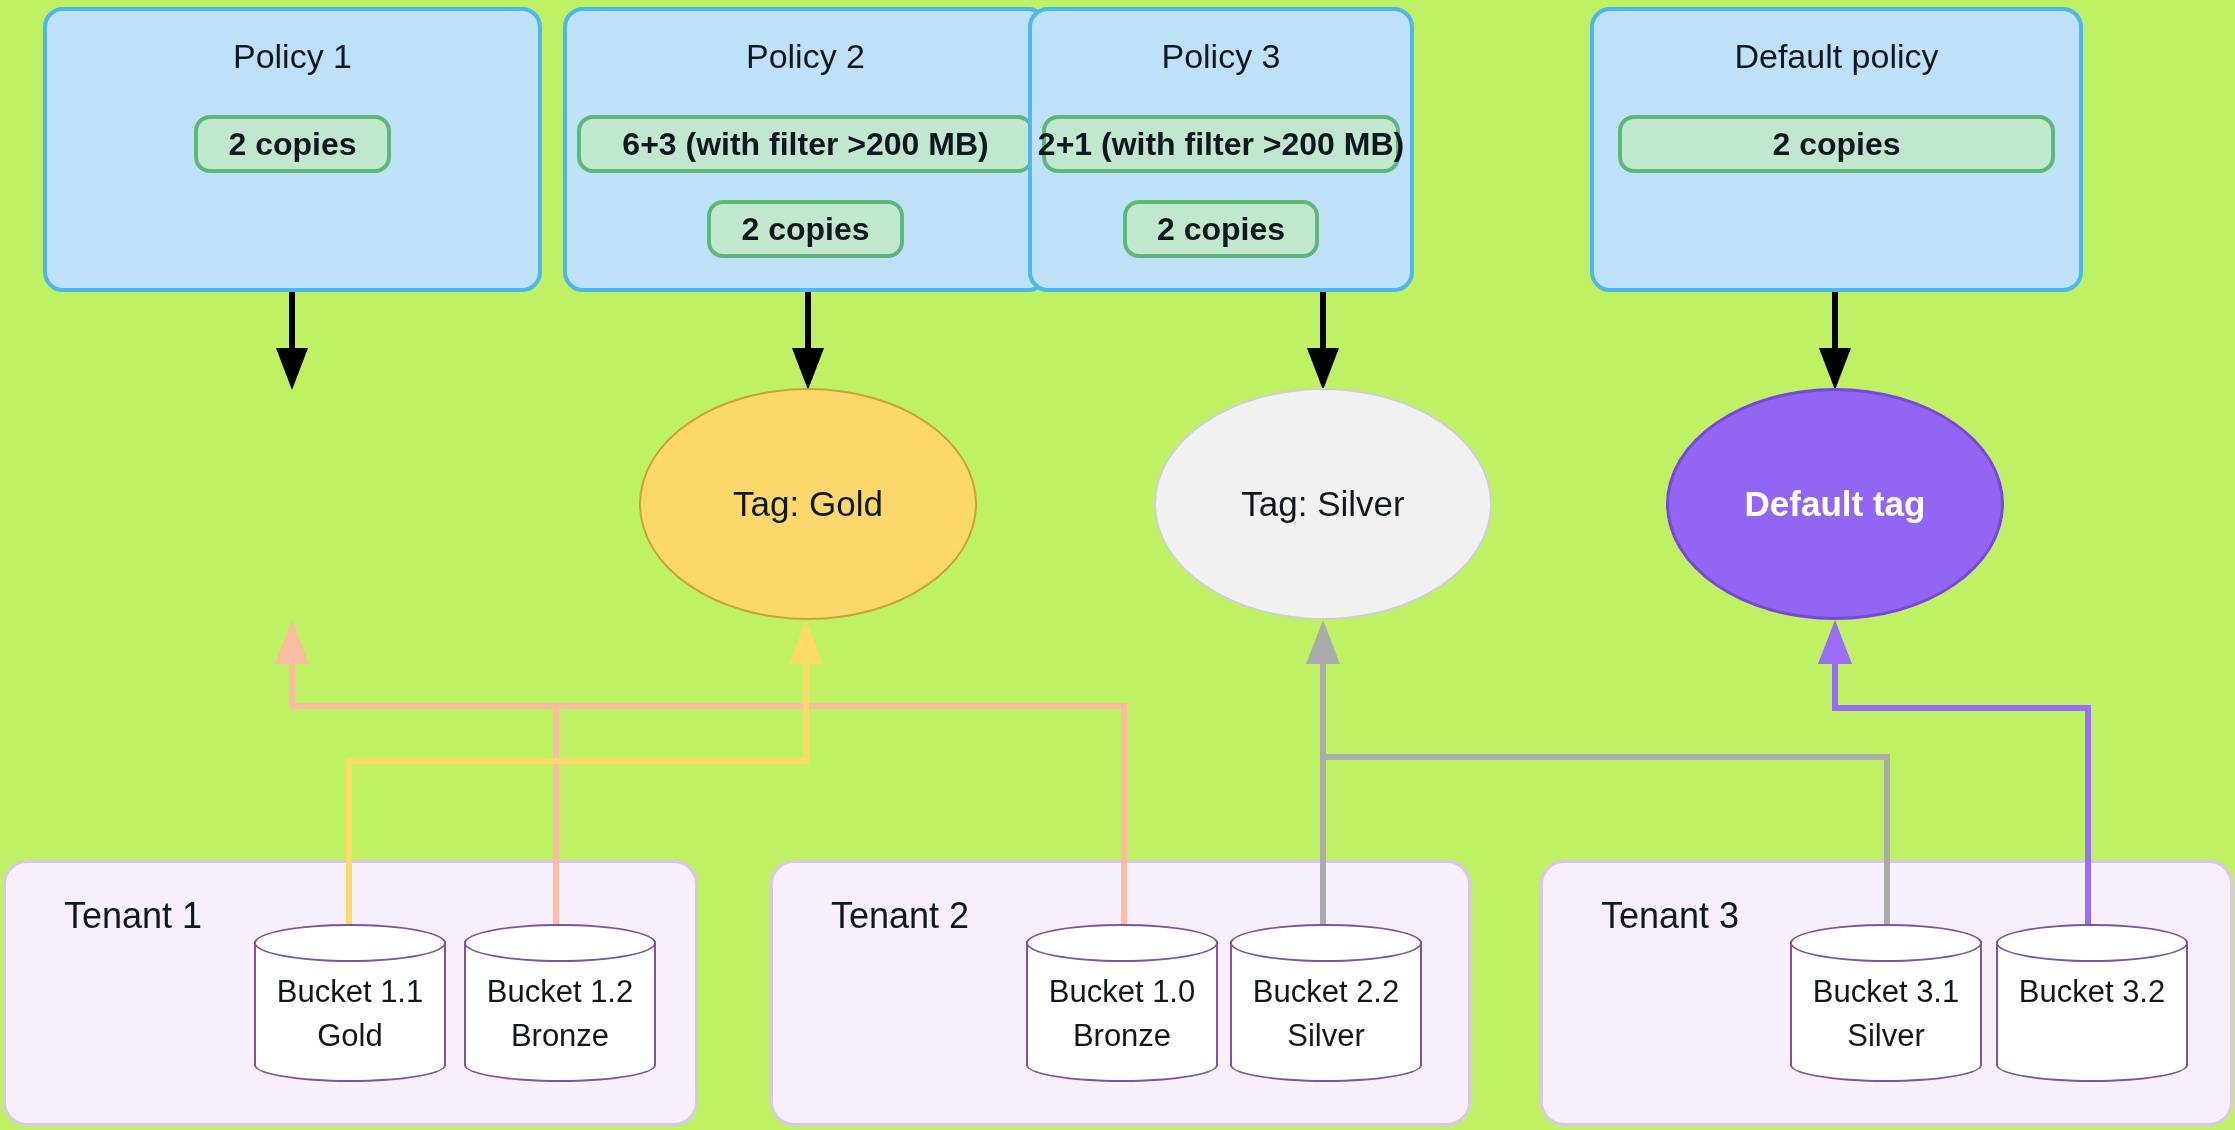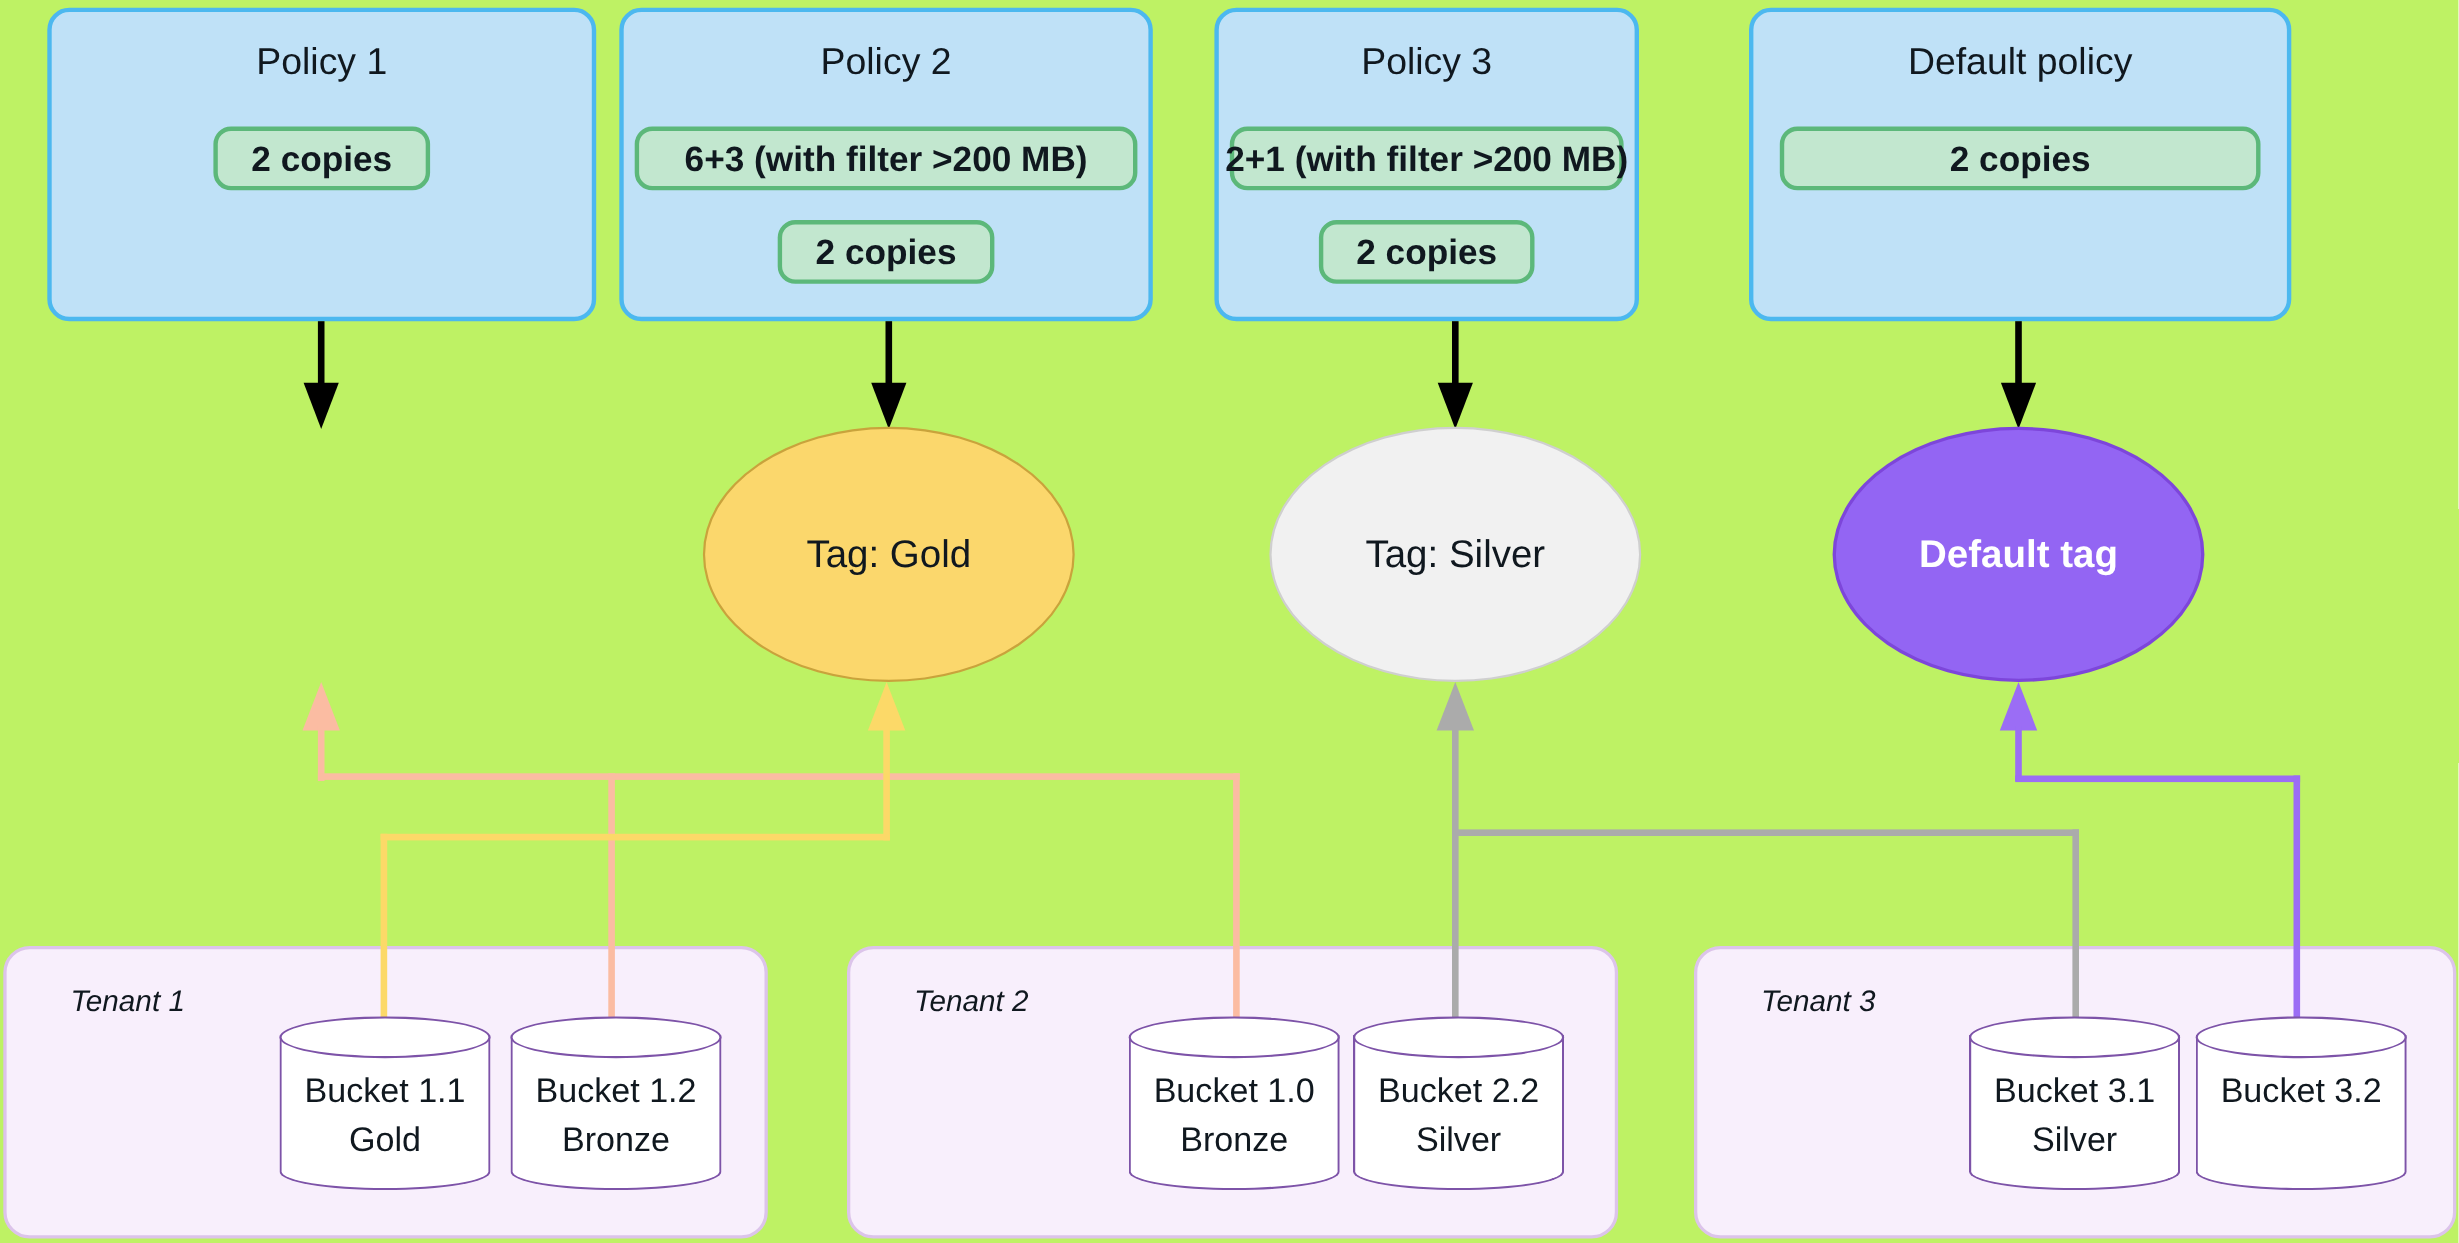--- a/index.html
+++ b/index.html
@@ -8,21 +8,21 @@
     font-family:"Liberation Sans", sans-serif; color:var(--text); overflow:hidden;
   }
   
   .policy {
     position:absolute; top:7px; height:285px; box-sizing:border-box;
     background:var(--policy-fill); border:4px solid var(--policy-border);
     border-radius:20px; display:flex; flex-direction:column; align-items:center;
   }
   .p1 { left:43px;   width:499px; }
   .p2 { left:563px;  width:485px; }
-  .p3 { left:1104px; width:386px; }
+  .p3 { left:1028px; width:386px; }
   .p4 { left:1590px; width:493px; }
   .policy-title { margin-top:26px; font-size:34px; line-height:38px; text-align:center; }
   .pill-stack { margin-top:40px; display:flex; flex-direction:column; align-items:center; gap:27px; align-self:stretch; }
   .pill {
     box-sizing:border-box; height:58px; padding:0 30px;
     background:var(--pill-fill); border:4px solid var(--pill-border); border-radius:16px;
     font-size:32px; display:flex; align-items:center; justify-content:center; white-space:nowrap;font-weight:bold;
   }
   .pill-wide  { align-self:stretch; margin:0 10px; padding:0 10px; }
   .pill-wide4 { align-self:stretch; margin:0 24px; padding:0 10px; }
@@ -45,21 +45,21 @@
   .tag-default { left:1666px; background:var(--default-fill); border:3px solid var(--default-border);
                  color:#ffffff; font-weight:bold; }
   
   .tenant {
     position:absolute; top:860px; height:266px; box-sizing:border-box;
     background:var(--tenant-fill); border:3px solid var(--tenant-border); border-radius:24px;
   }
   .t1 { left:3px;    width:695px; }
   .t2 { left:770px;  width:701px; }
   .t3 { left:1540px; width:693px; }
-  .tenant-label { position:absolute; left:58px; top:32px; font-size:27px;font-style:italic; }
+  .tenant-label { position:absolute; left:58px; top:32px; font-size:36px; }
   
   .seg { position:absolute; }
   .head-up {
     position:absolute; width:0; height:0;
     border-left:17px solid transparent; border-right:17px solid transparent;
   }
   .c-bronze  { background:var(--bronze-line); }
   .c-gold    { background:var(--gold-line); }
   .c-silver  { background:var(--silver-line); }
   .c-default { background:var(--default-line); }

